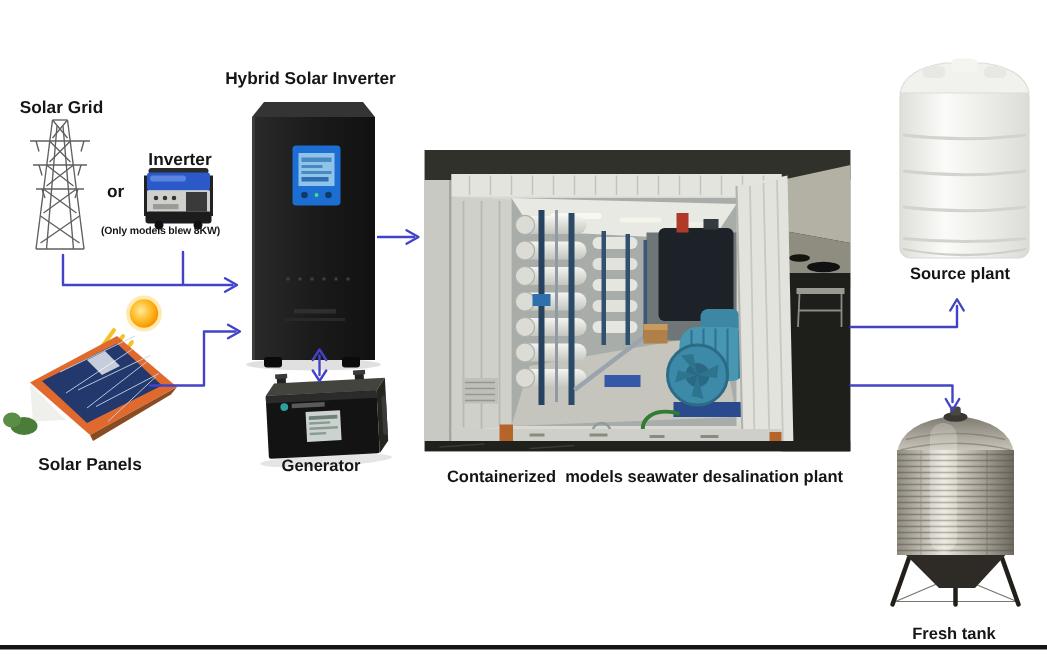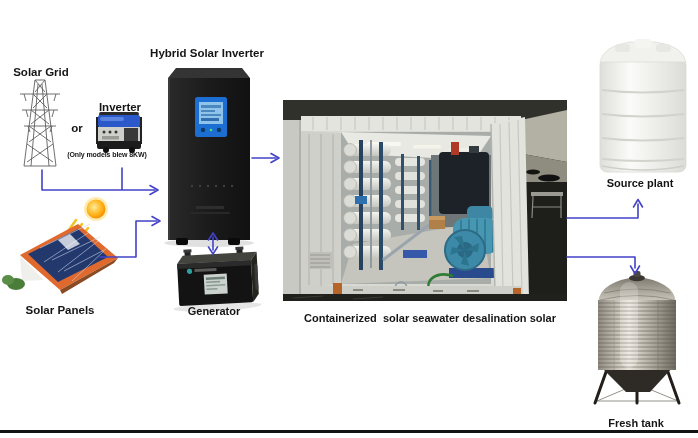--- a/index.html
+++ b/index.html
@@ -342,20 +342,20 @@
   <div class="lbl lbl-115" style="left:57px;top:122px;width:40px;text-align:center;">or</div>
 
   <div class="lbl lbl-note" style="left:47px;top:151px;width:120px;">(Only models blew 8KW)</div>
 
   <div class="lbl lbl-115" style="left:146px;top:47px;width:122px;">Hybrid Solar Inverter</div>
 
   <div class="lbl lbl-115" style="left:20px;top:304px;width:80px;">Solar Panels</div>
 
   <div class="lbl lbl-11" style="left:174px;top:305px;width:80px;">Generator</div>
 
-  <div class="lbl lbl-11 caption" style="left:270px;top:312px;width:320px;">Containerized  solar seawater desalination solar</div>
+  <div class="lbl lbl-11 caption" style="left:270px;top:312px;width:320px;">Containerized  models seawater desalination plant</div>
 
   <div class="lbl lbl-11" style="left:600px;top:177px;width:80px;">Source plant</div>
 
   <div class="lbl lbl-11" style="left:596px;top:417px;width:80px;">Fresh tank</div>
 
   <div class="bottom-line"></div>
 </div>
 
 </body></html>

